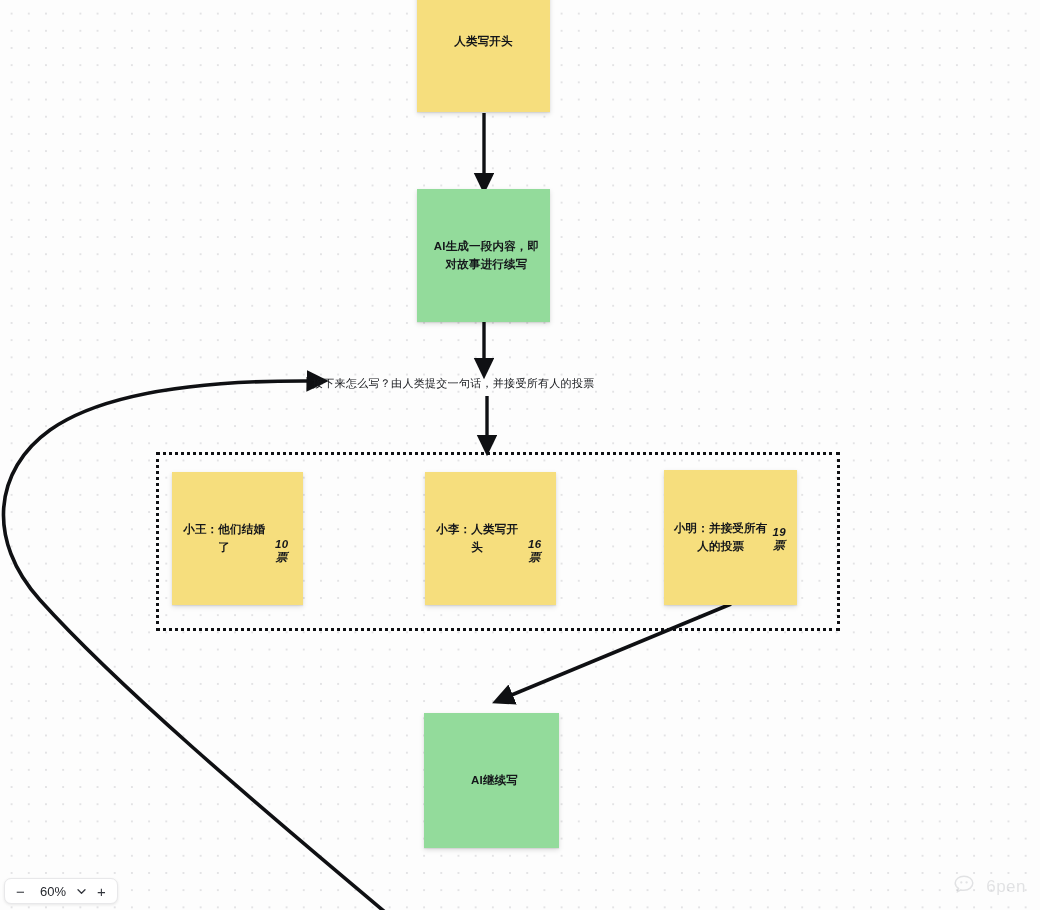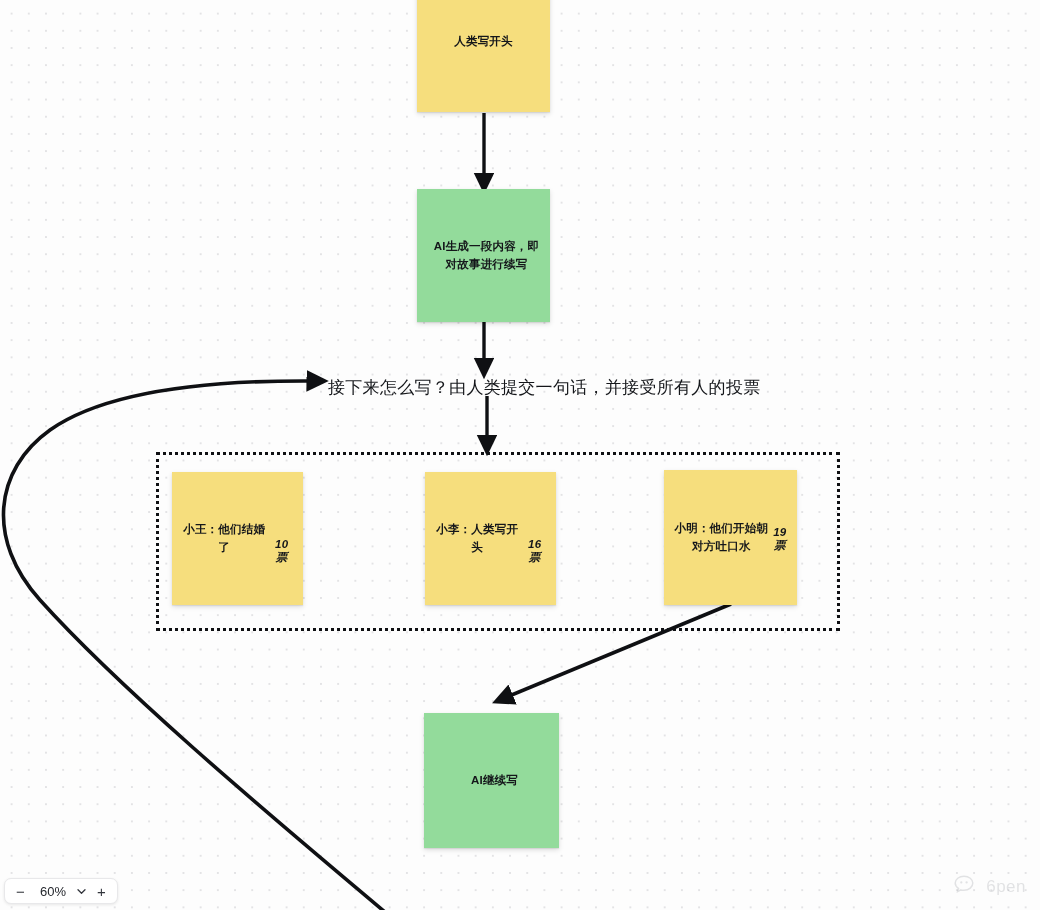--- a/index.html
+++ b/index.html
@@ -73,22 +73,22 @@
   #vote-group{
     position:absolute;
     left:156px; top:452px;
     width:684px; height:179px;
     border:3px dotted #0f1013;
   }
 
   
   #flow-label{
     position:absolute;
-    left:328px; top:376px;
-    font-size:17px;
+    left:312px; top:376px;
+    font-size:11px;
     color:#14161a;
     letter-spacing:.3px;
     white-space:nowrap;
   }
 
   
   #arrows{ position:absolute; left:0; top:0; width:1040px; height:910px; }
 
   
   #zoom-control{
@@ -179,21 +179,21 @@
     <div class="vote-text">小王：他们结婚了</div>
     <div class="vote-count">10 票</div>
   </div>
 
   <div class="vote-card" id="vote-card-1">
     <div class="vote-text">小李：人类写开头</div>
     <div class="vote-count">16 票</div>
   </div>
 
   <div class="vote-card" id="vote-card-2">
-    <div class="vote-text">小明：他们开始朝对方吐口水</div>
+    <div class="vote-text">小明：并接受所有人的投票</div>
     <div class="vote-count">19 票</div>
   </div>
 
   <div id="zoom-control">
     <div class="zoom-btn">−</div>
     <div id="zoom-level">60%</div>
     <div id="zoom-caret">
       <svg width="11" height="11" viewBox="0 0 11 11" xmlns="http://www.w3.org/2000/svg">
         <path d="M2 3.7 L5.5 7.2 L9 3.7" fill="none" stroke="#33363d" stroke-width="1.3" stroke-linecap="round" stroke-linejoin="round"></path>
       </svg>

